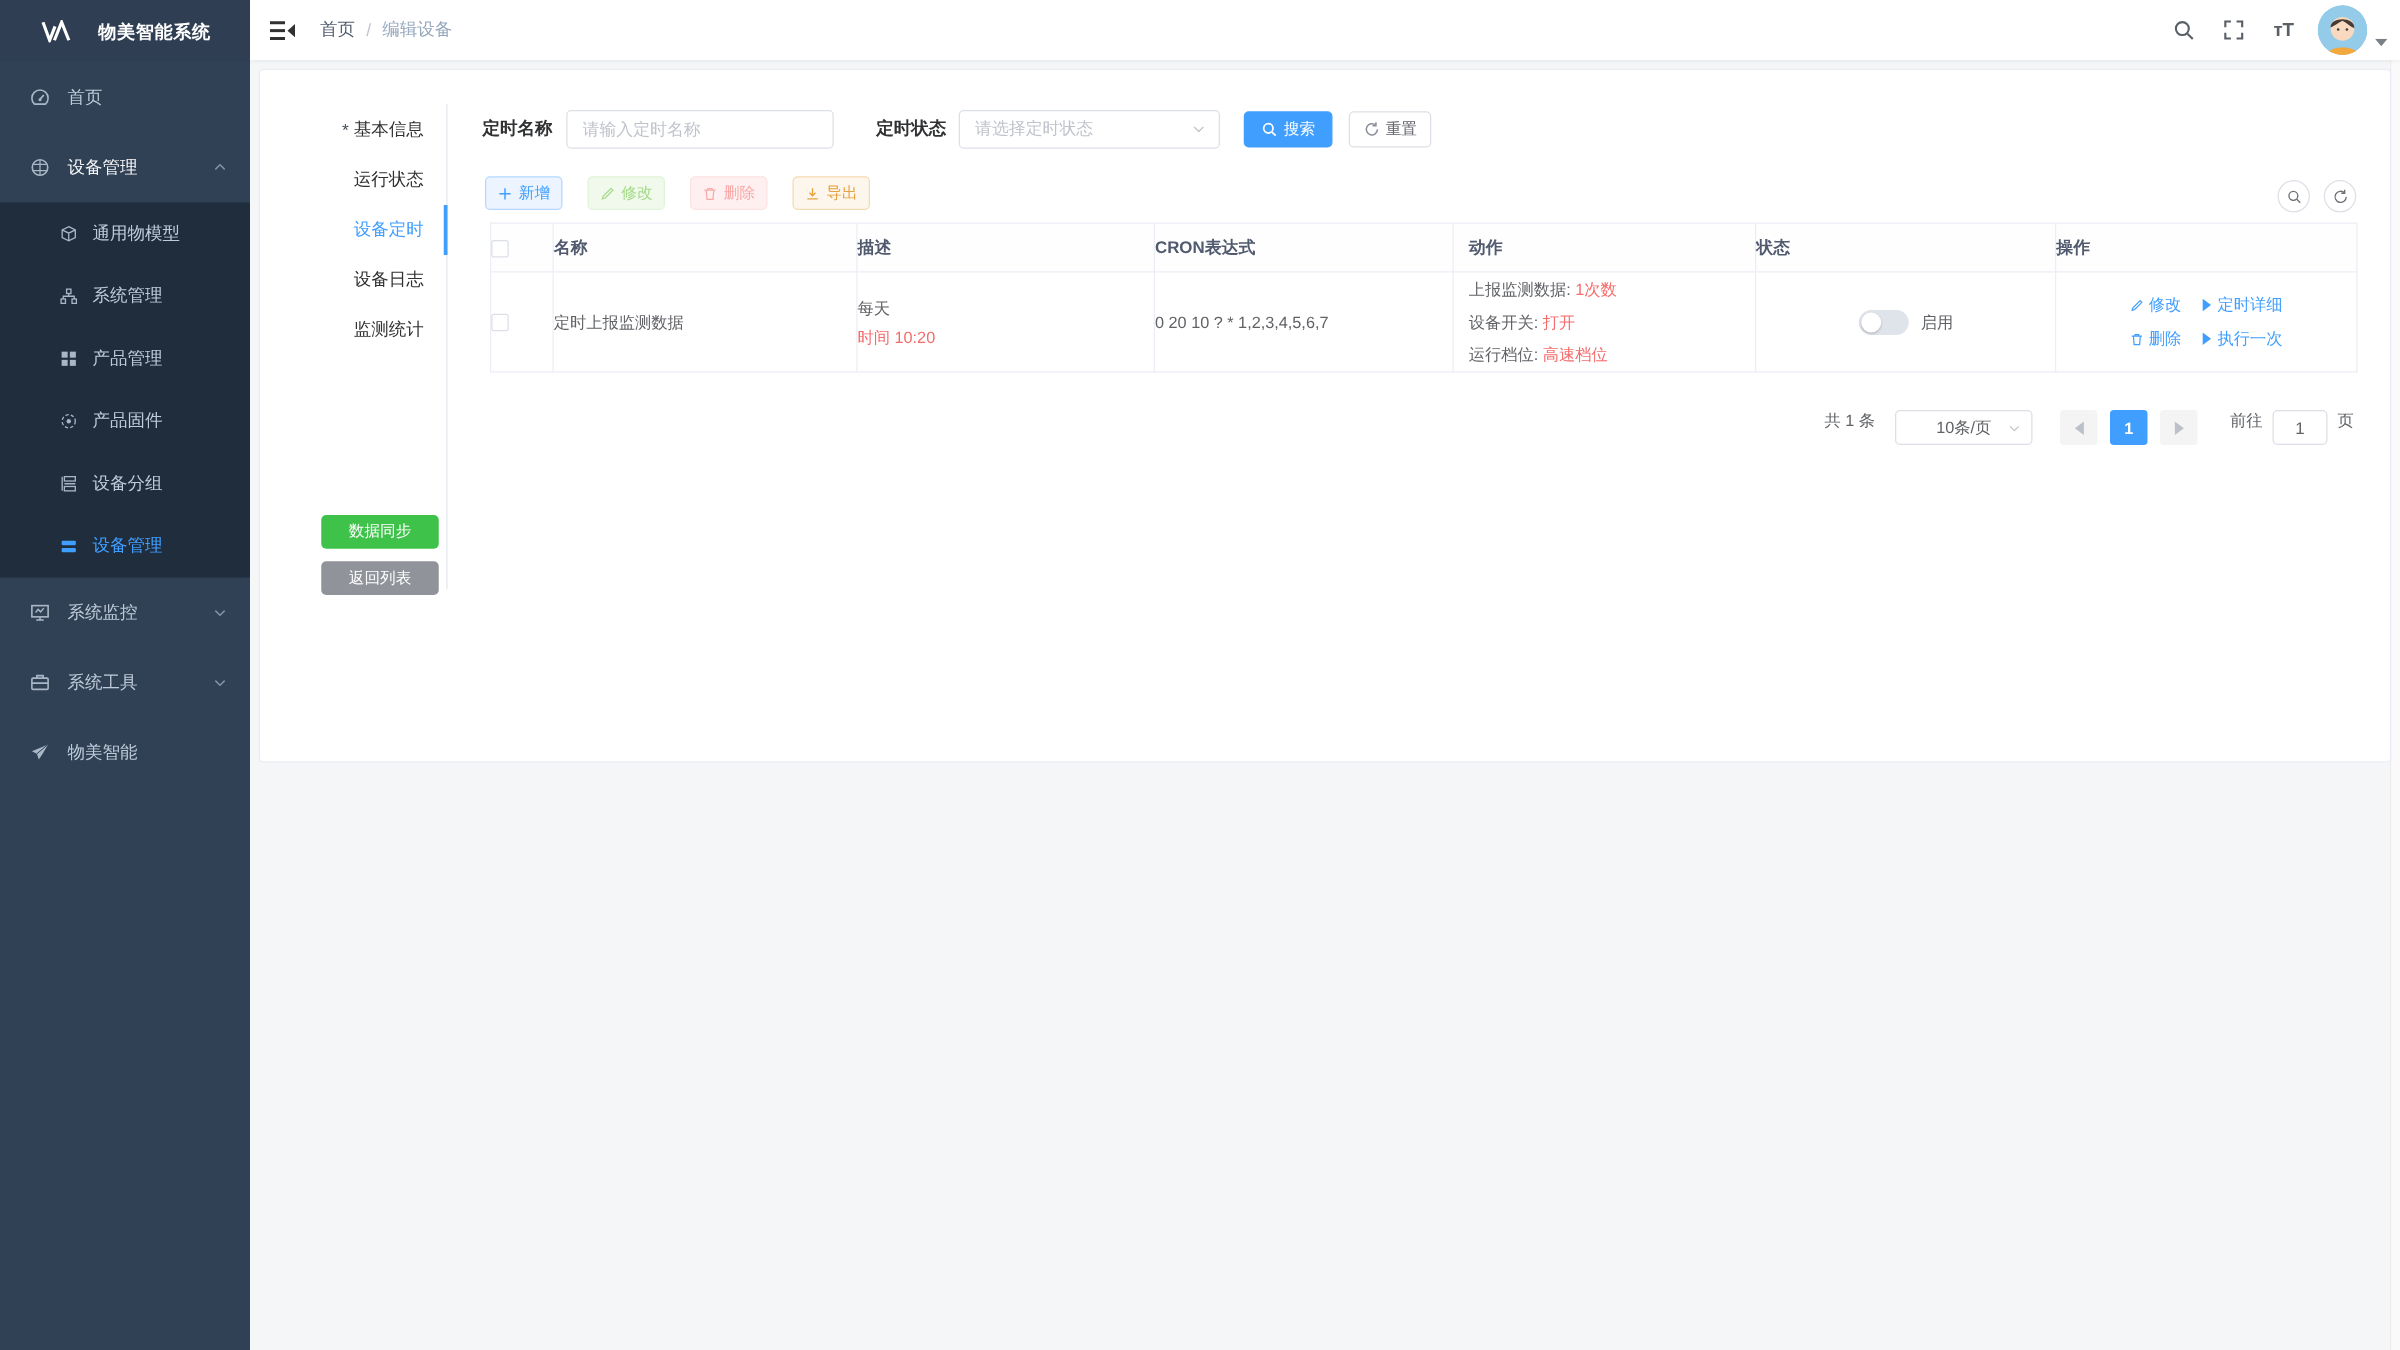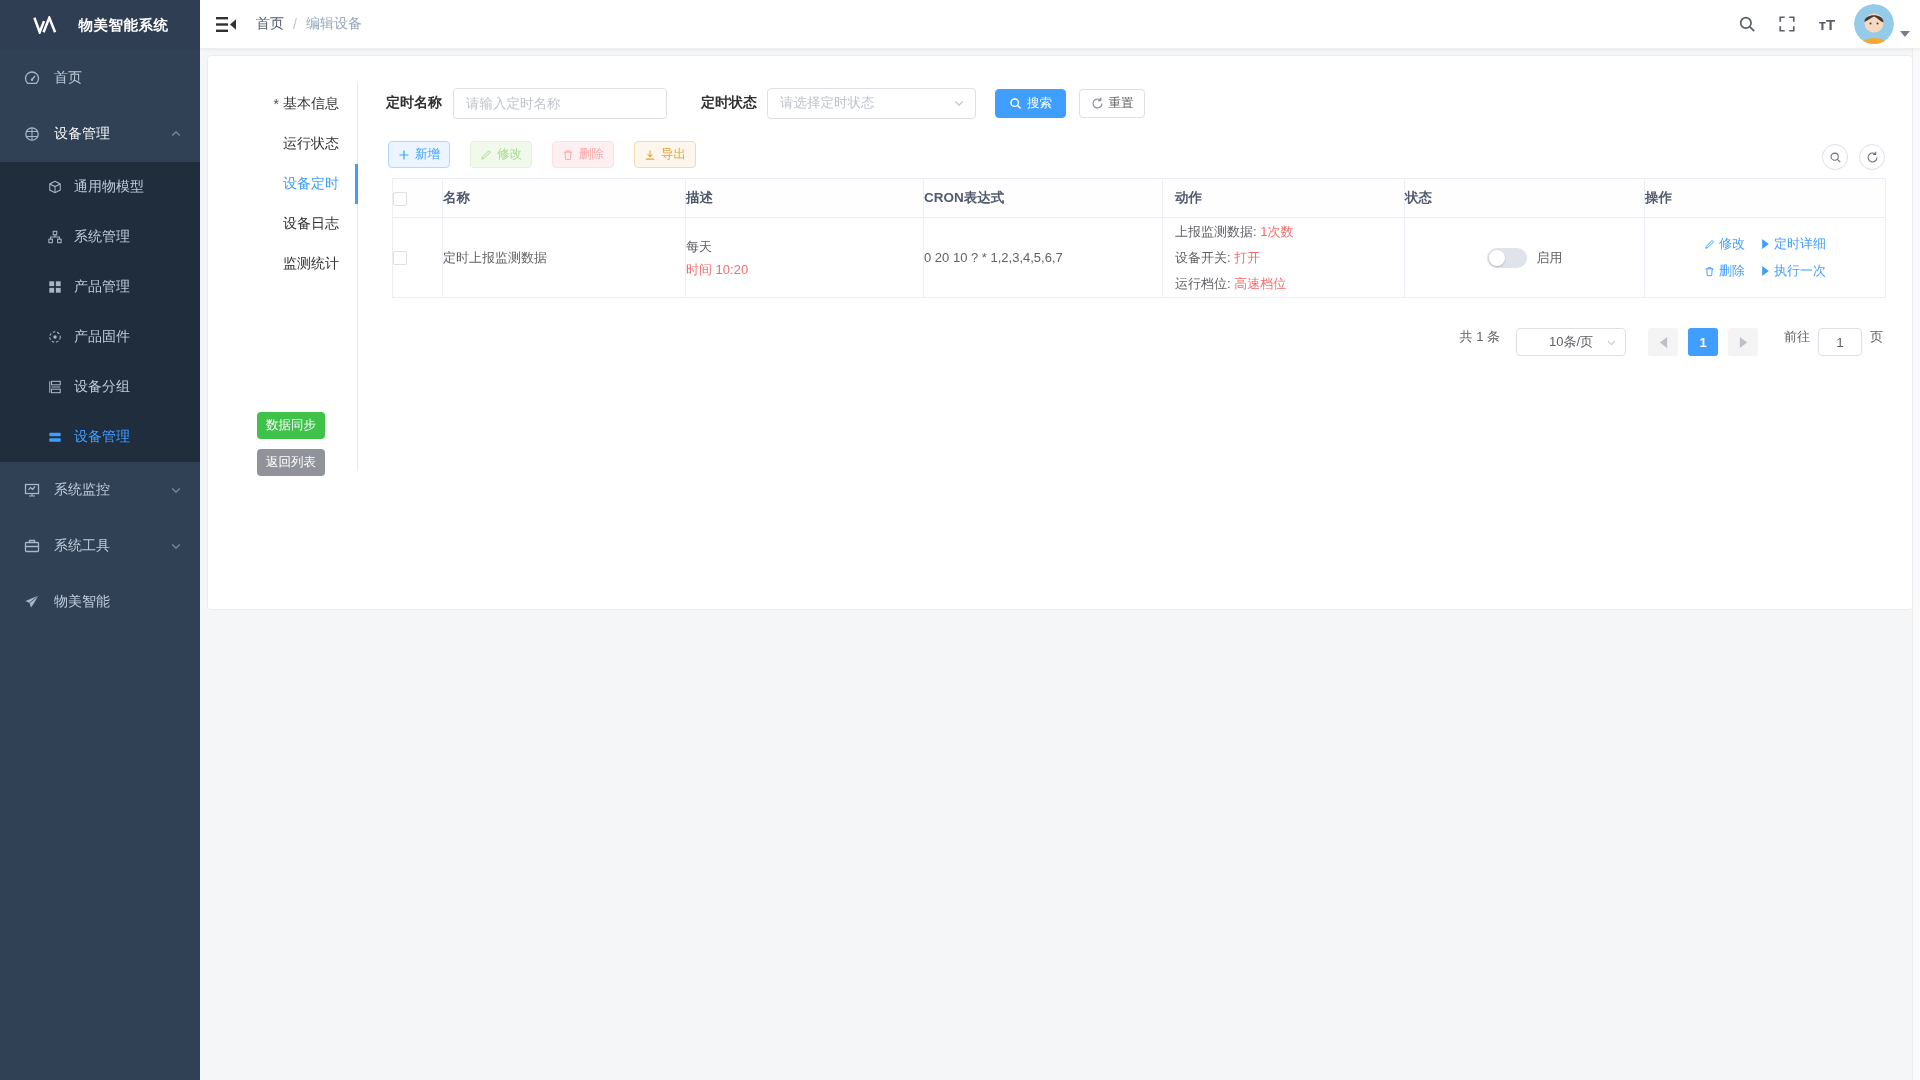--- a/index.html
+++ b/index.html
@@ -41,21 +41,21 @@
   .scrollbar { position:absolute; right:0; top:0; width:8px; height:1032px; background:#fafafa; border-left:1px solid #ededed; }
   .card { position:absolute; left:7px; top:7px; width:1706px; height:555px; background:#fff; border:1px solid #e9edf3; border-radius:4px; }
 
   
   .tab-rail { position:absolute; left:0; top:28px; width:150px; }
   .rail-divider { position:absolute; left:149px; top:27px; width:1px; height:388px; background:#e4e7ed; }
   .tab { position:relative; height:40px; display:flex; align-items:center; justify-content:flex-end; padding-right:19px; font-size:14px; color:#303133; cursor:pointer; }
   .tab .req { margin-right:4px; color:#46505c; }
   .tab.active { color:#409eff; }
   .tab.active::after { content:""; position:absolute; right:0; top:0; width:3px; height:40px; background:#409eff; }
-  .side-btn { position:absolute; left:49px; width:68px; height:27px; border:none; border-radius:4px; color:#fff; font-size:12.5px; font-family:inherit; cursor:pointer; }
+  .side-btn { position:absolute; left:49px; width:94px; height:27px; border:none; border-radius:4px; color:#fff; font-size:12.5px; font-family:inherit; cursor:pointer; }
   .btn-sync { top:356px; background:#3ec24a; }
   .btn-back { top:393px; background:#909399; }
 
   
   .filter-row { position:absolute; left:178px; top:31px; height:32px; display:flex; align-items:center; }
   .f-label { font-weight:bold; color:#303133; font-size:14px; white-space:nowrap; }
   .text-input { height:31px; border:1px solid #dcdfe6; border-radius:4px; background:#fff; font-size:13.5px; color:#606266; padding:0 12px; font-family:inherit; }
   .text-input::placeholder { color:#bfc4cc; }
   .inp-name { width:214px; margin-left:11px; }
   .select-box { position:relative; width:209px; height:31px; margin-left:10px; border:1px solid #dcdfe6; border-radius:4px; background:#fff; display:flex; align-items:center; padding:0 12px; cursor:pointer; }

